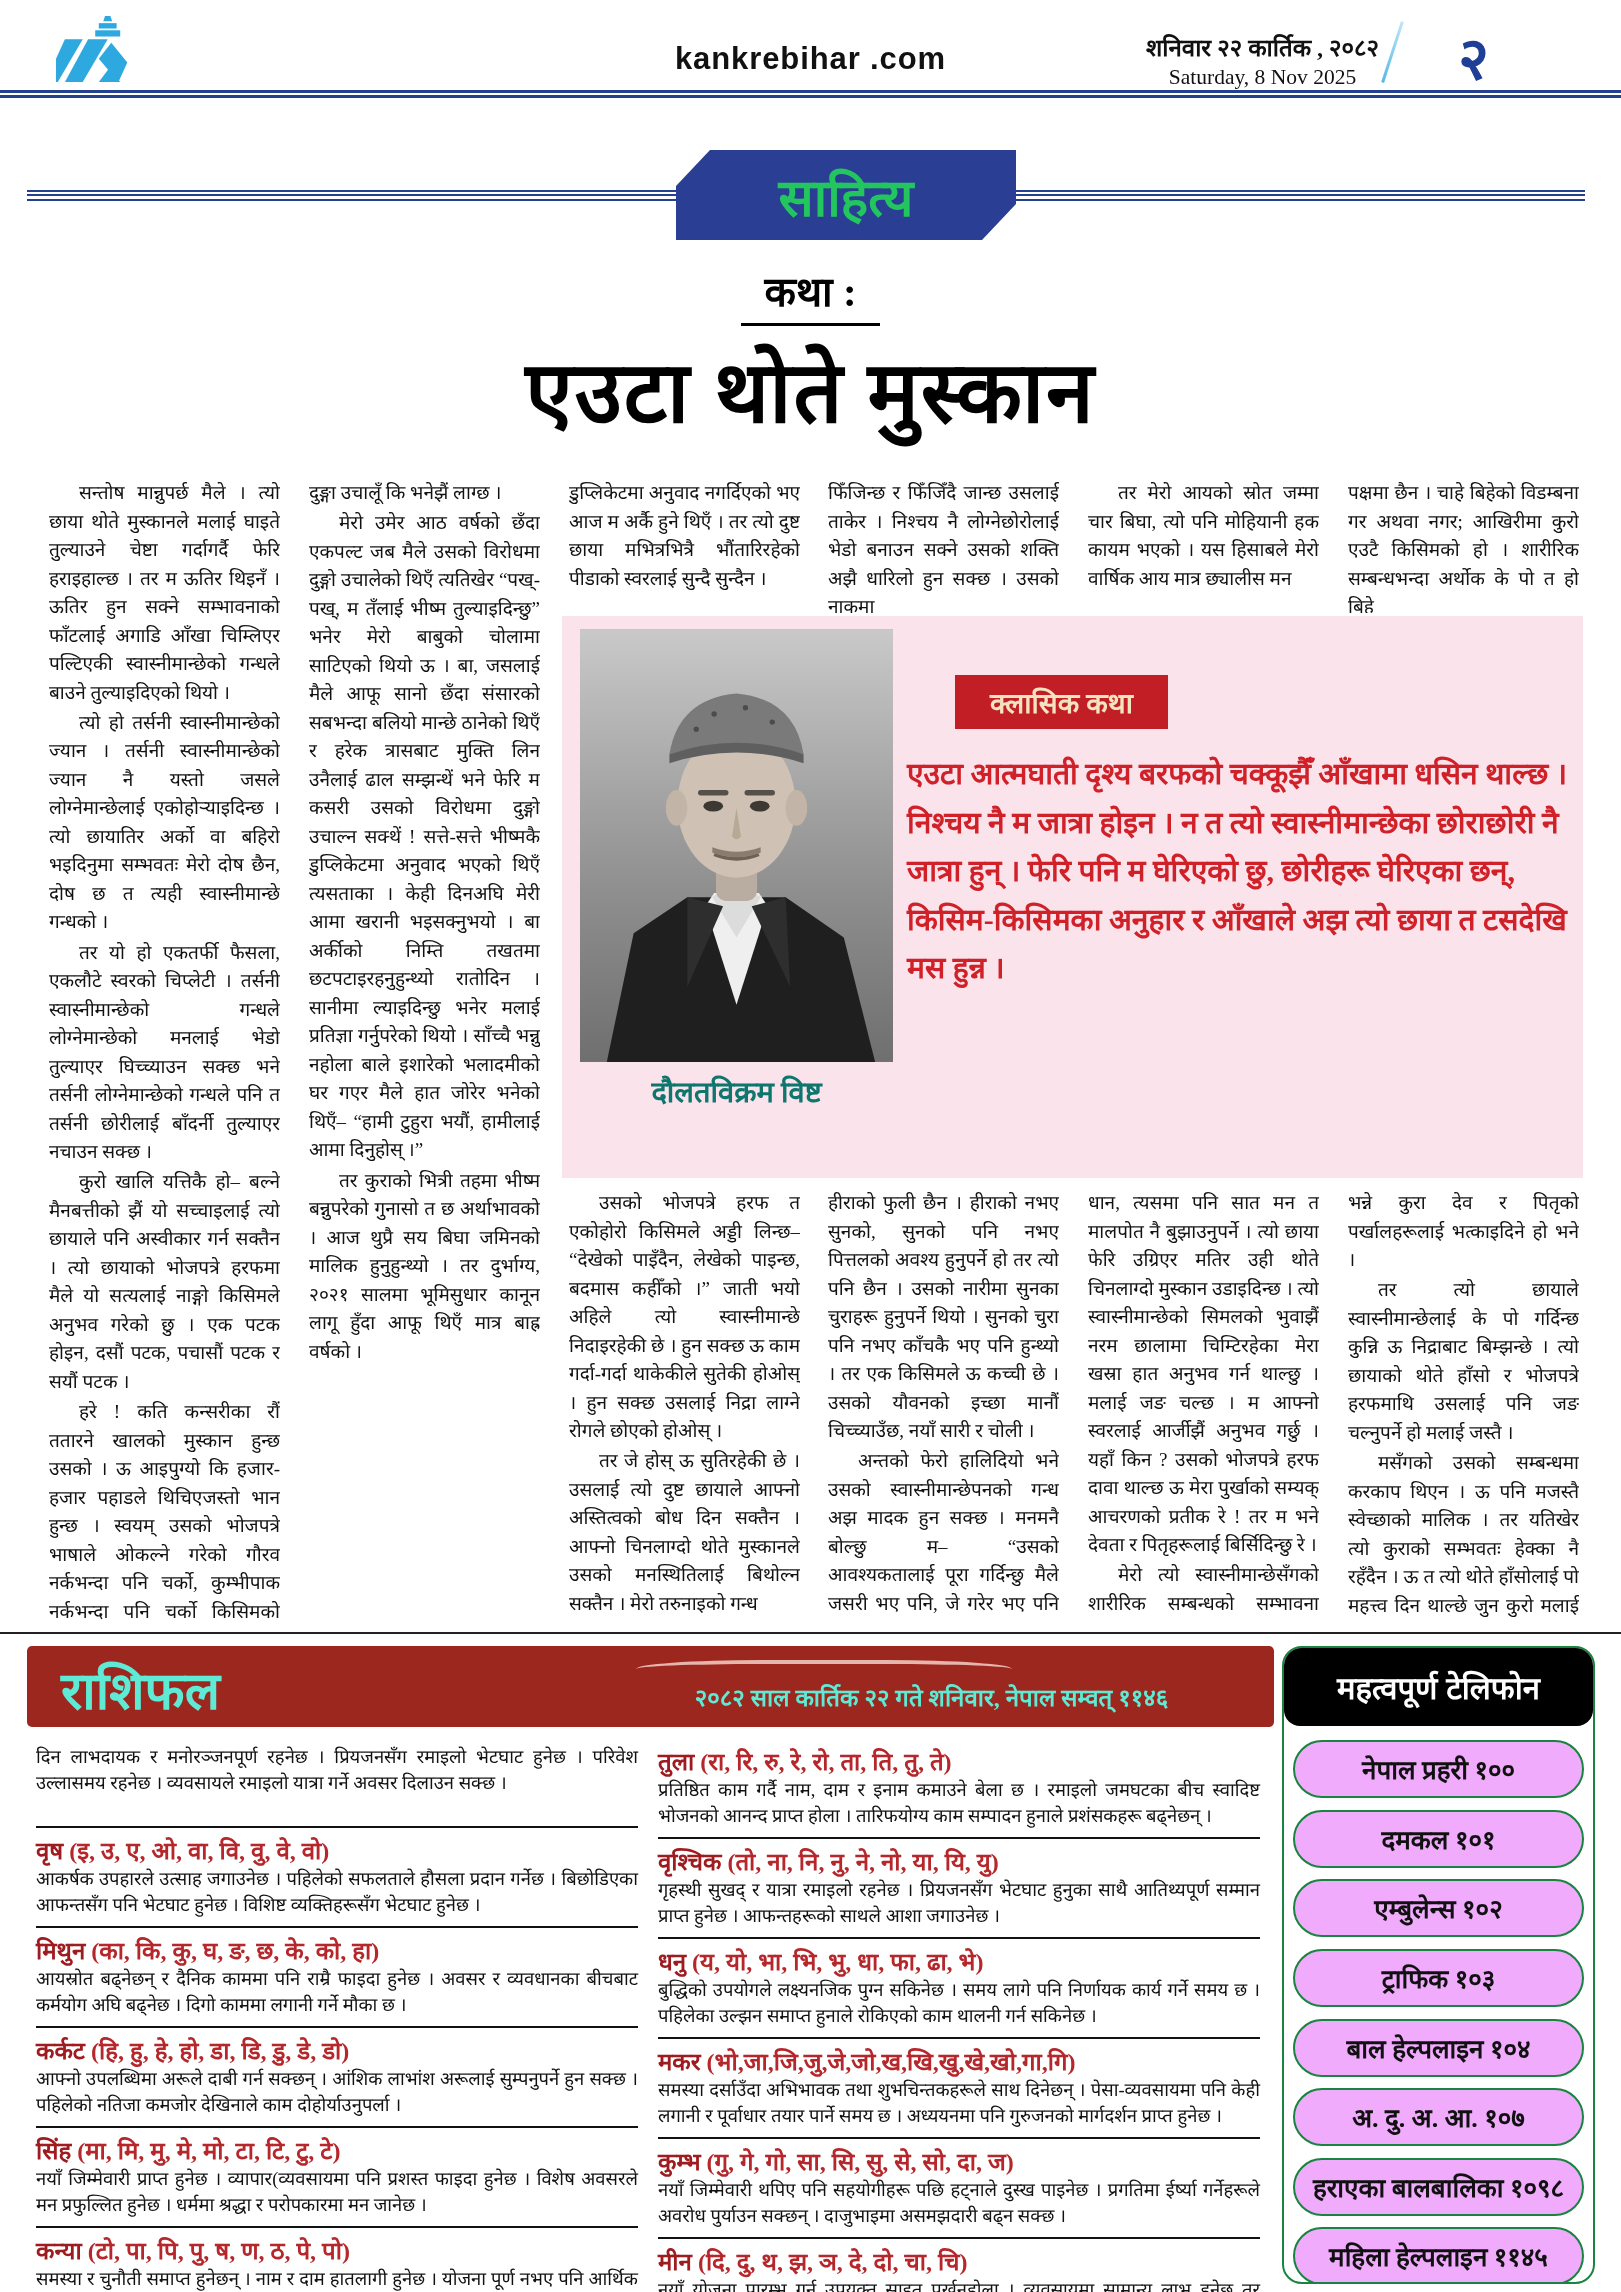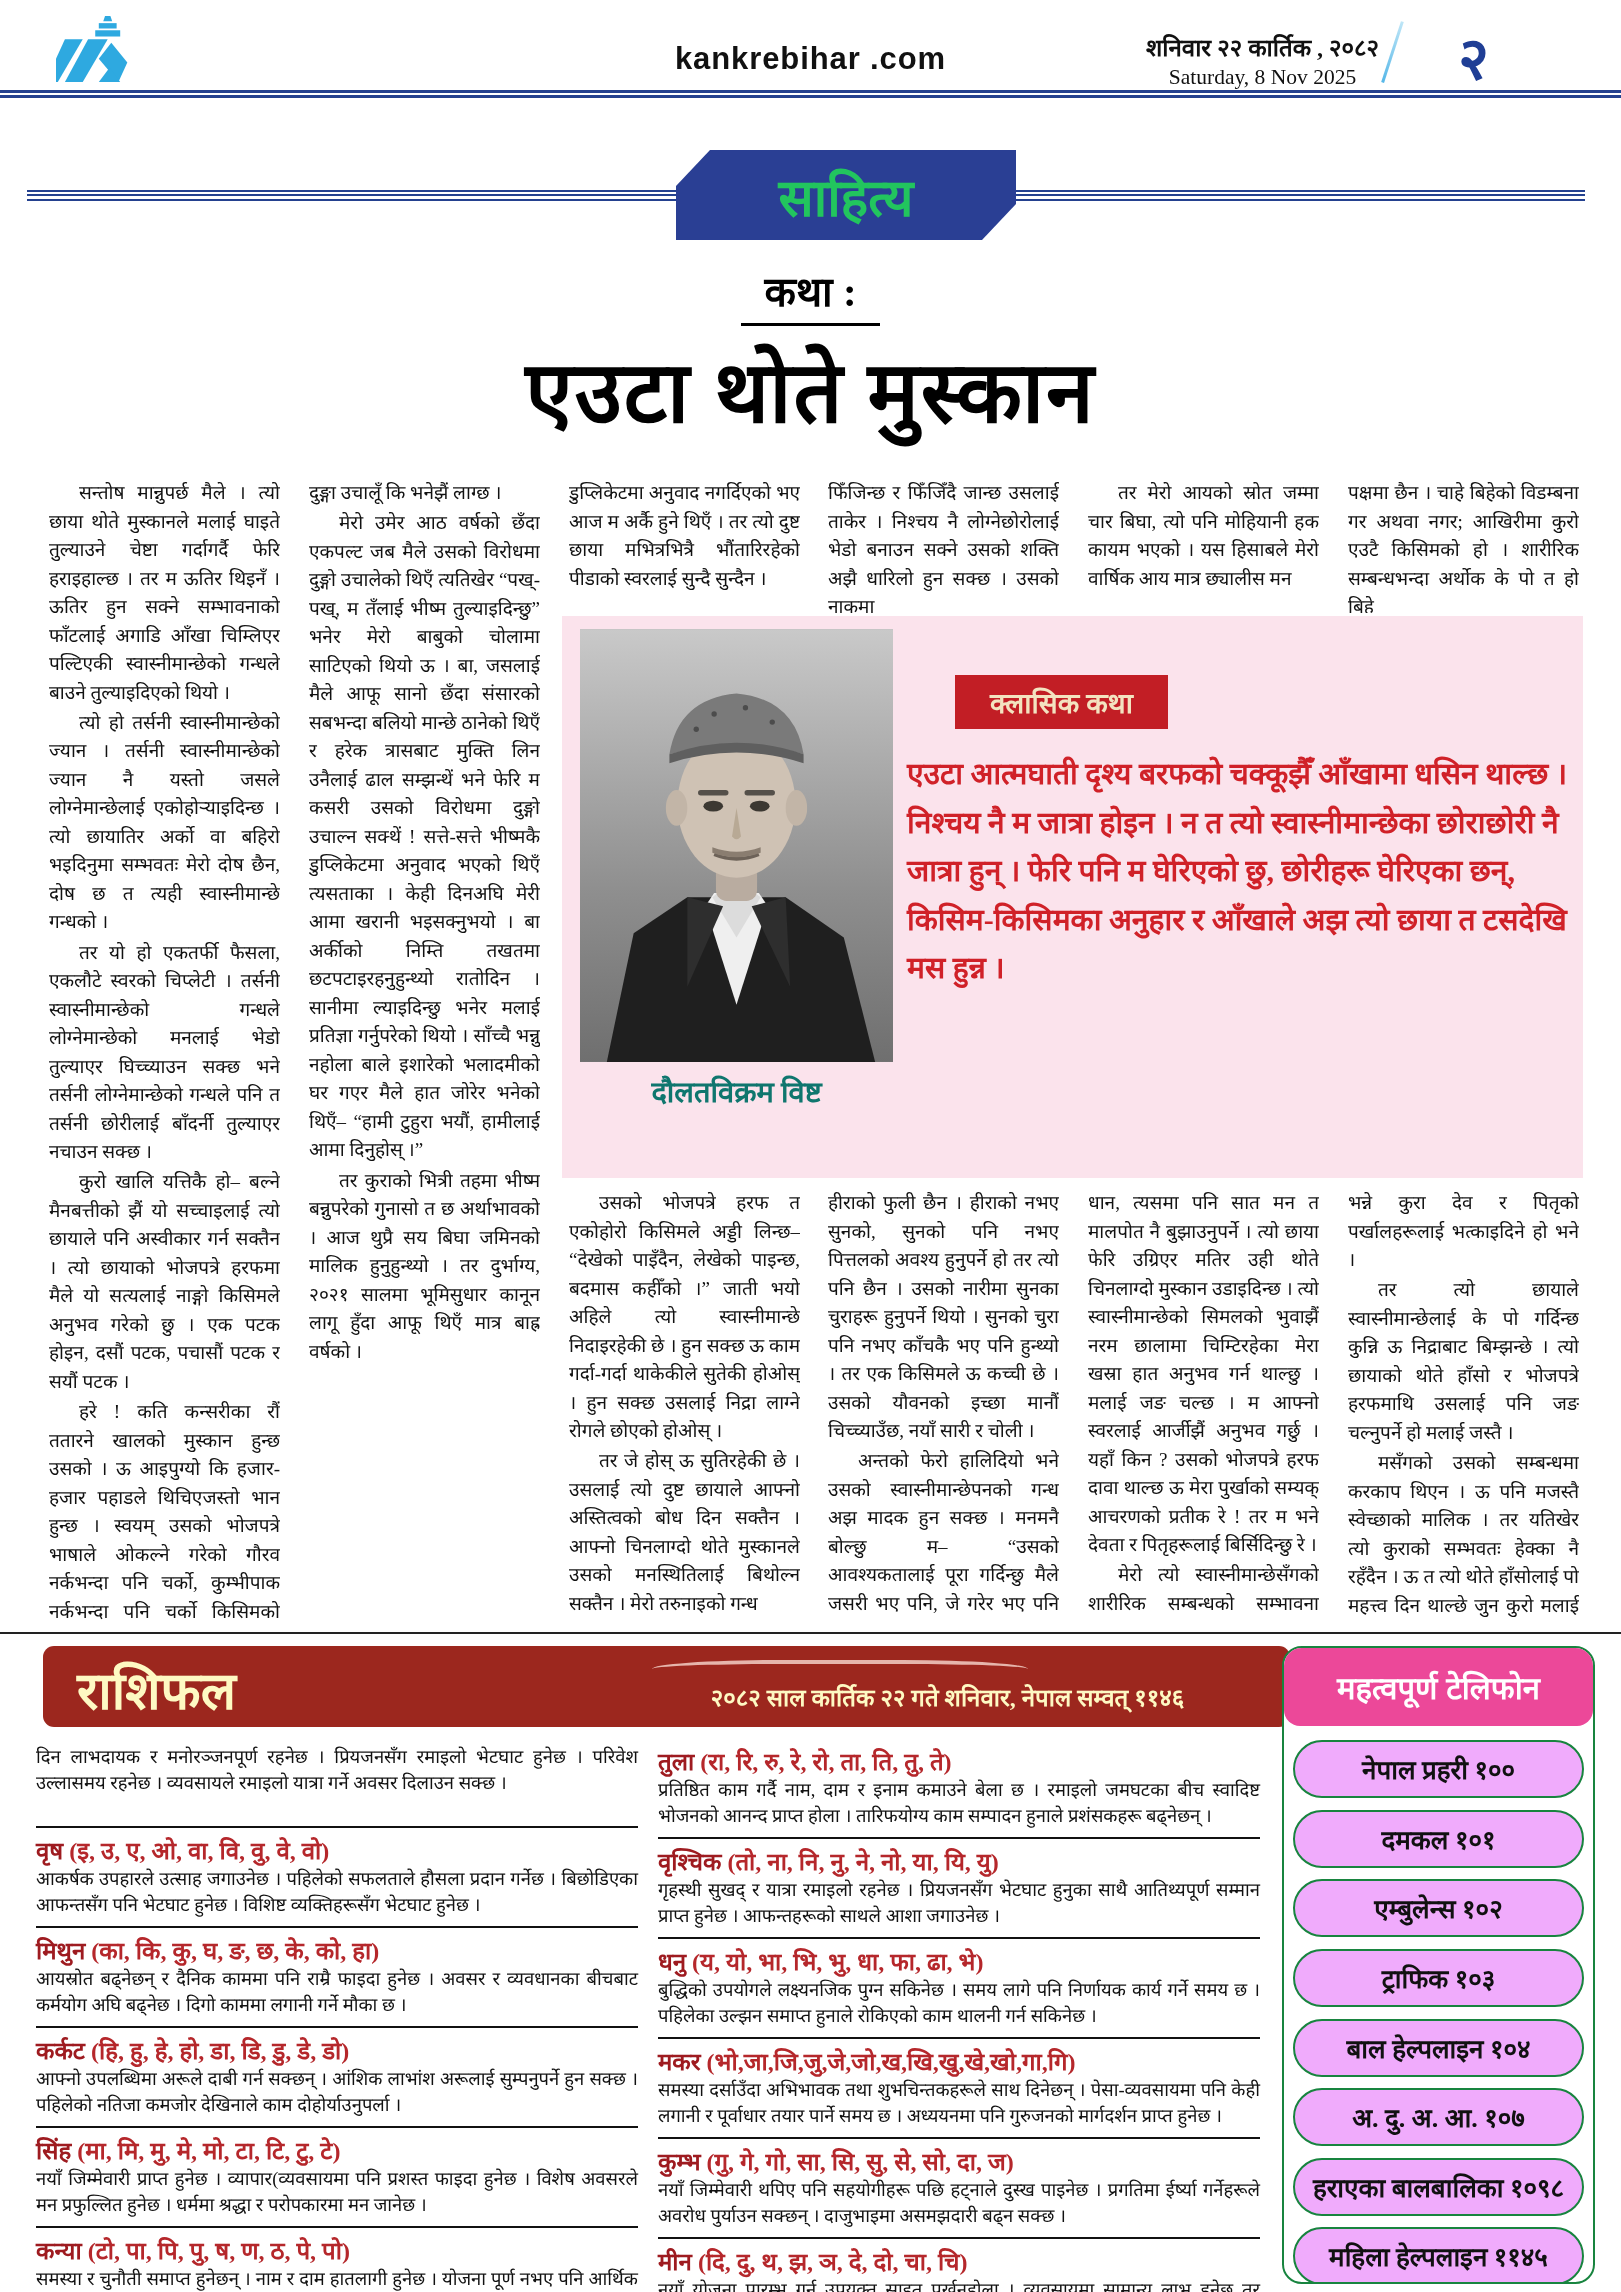--- a/index.html
+++ b/index.html
@@ -55,43 +55,43 @@
   .photo { position:absolute; left:18px; top:12.5px; width:313px; height:433px; background:#9a9a9a; overflow:hidden; }
   .photo-caption { position:absolute; left:18px; top:455px; width:313px; text-align:center;
     font-size:29px; font-weight:700; color:#0f766e; }
   .classic-label { position:absolute; left:345px; top:59px; width:213px; height:54px; background:#c21e25;
     color:#f3e3c0; font-size:28px; font-weight:700; display:flex; align-items:center; justify-content:center;margin-left:48px; }
   .pull-quote { position:absolute; left:345px; top:134px; width:677px;
     font-size:30px; line-height:1.62; font-weight:600; color:#d02128; text-align:left; }
 
   
   .bottom-sep { position:absolute; left:0; top:1632px; width:1621px; height:1.8px; background:#222; }
-  .rashifal-banner { position:absolute; left:43px; top:1646px; width:1247px; height:81px;
-    background:#9c271e; border-radius:11px; color:#fef9c3; overflow:hidden; }
+  .rashifal-banner { position:absolute; left:27px; top:1646px; width:1247px; height:81px;
+    background:#9c271e; border-radius:5px; color:#5eead4; overflow:hidden; }
   .rashifal-title { position:absolute; left:34px; top:7.2px; font-size:52px; font-weight:800;
     font-family:"Liberation Sans", sans-serif; }
   .rashifal-swoosh { position:absolute; left:609px; top:14.3px; width:376px; height:9px;
     border-top:4.5px solid rgba(255,230,220,0.75); border-radius:100% 100% 0 0/300% 300% 0 0; }
   .rashifal-dateline { position:absolute; left:555px; top:34px; width:699px; text-align:center;
     font-size:24px; font-weight:600; }
   .zodiac-col { position:absolute; top:1739px; width:602px; }
   #zleft  { left:36px; }
   #zright { left:658px; }
   .zodiac-entry { border-bottom:2.2px solid #111; padding:4.5px 0 7.2px; min-height:89px; }
   .zodiac-entry.last { border-bottom:none; }
   .zodiac-head { font-size:24px; }
   .zodiac-name { font-weight:800; color:#9e1b20; }
   .zodiac-letters { font-weight:600; color:#b5272b; }
   .zodiac-text { font-size:18.4px; line-height:1.4; color:#111; text-align:justify; margin-top:1.8px; }
 
   
   .phone-box { position:absolute; left:1282px; top:1646px; width:313px; height:638px;
     border:2.7px solid #18843f; border-radius:19.7px; background:#fff; overflow:hidden;
     display:flex; flex-direction:column; }
-  .phone-title { background:#ec4899; color:#fff; text-align:center; font-size:31px; font-weight:800;
+  .phone-title { background:#000000; color:#fff; text-align:center; font-size:31px; font-weight:800;
     font-family:"Liberation Sans", sans-serif; padding:18px 5.4px; border-radius:12.5px 12.5px 16px 16px; }
   .phone-items { display:flex; flex-direction:column; gap:11.6px; padding:14.3px 9px; }
   .phone-item { border:2.7px solid #18843f; border-radius:30px; text-align:center;
     font-size:26px; font-weight:700; color:#111; padding:9px 3.6px; background:#f0abfc; }
 </style>
 </head>
 <body>
 
 <div class="page">
 

